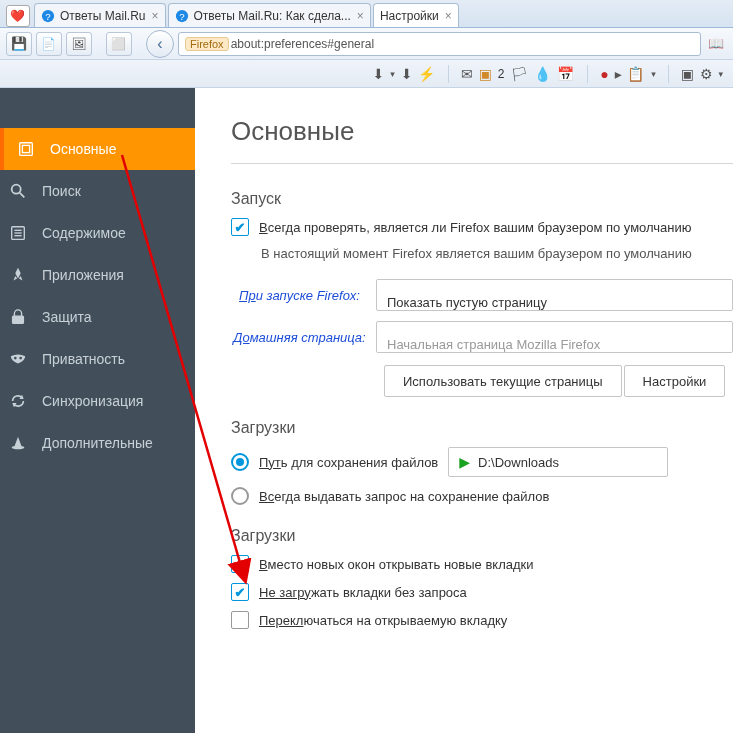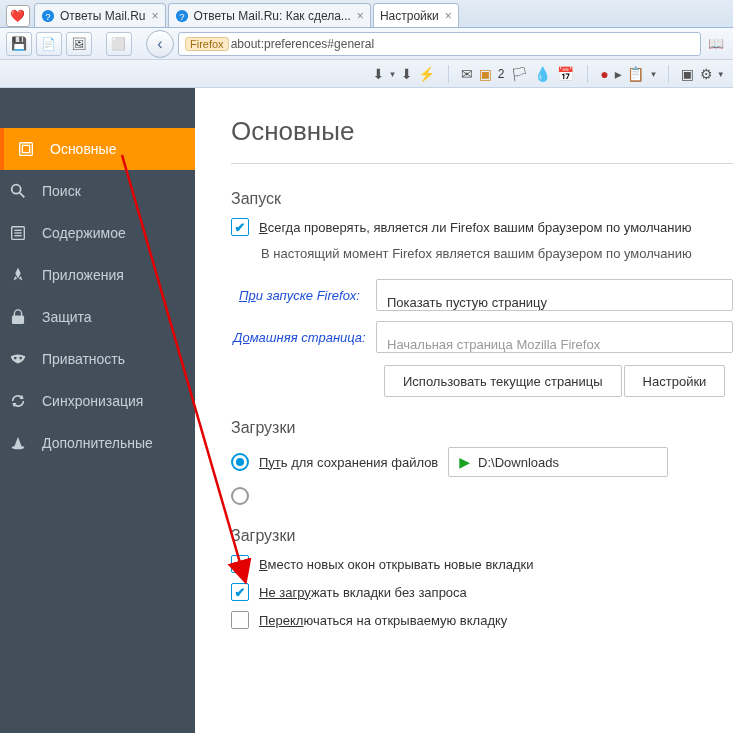--- a/index.html
+++ b/index.html
@@ -272,20 +272,21 @@
             <div class="dot"></div>
           </div>
         <span class="lbl" style="margin-right:10px"><span class="ul">Пут</span><span>ь для сохранения файлов</span></span>
         <div class="dlpath">
           <span class="play">▶</span>
           <span>D:\Downloads</span>
         </div>
       </div>
       <div class="row">
         <div class="radio empty"></div>
+        <span class="lbl"><span class="ul">Вс</span><span>егда выдавать запрос на сохранение файлов</span></span>
       </div>
     </div>
 
     <div class="sectionblock">
       <div class="section-title">Загрузки</div>
       <div class="row">
         <div class="check">✔</div>
         <span class="lbl"><span class="ul">В</span><span>место новых окон открывать новые вкладки</span></span>
       </div>
       <div class="row">

